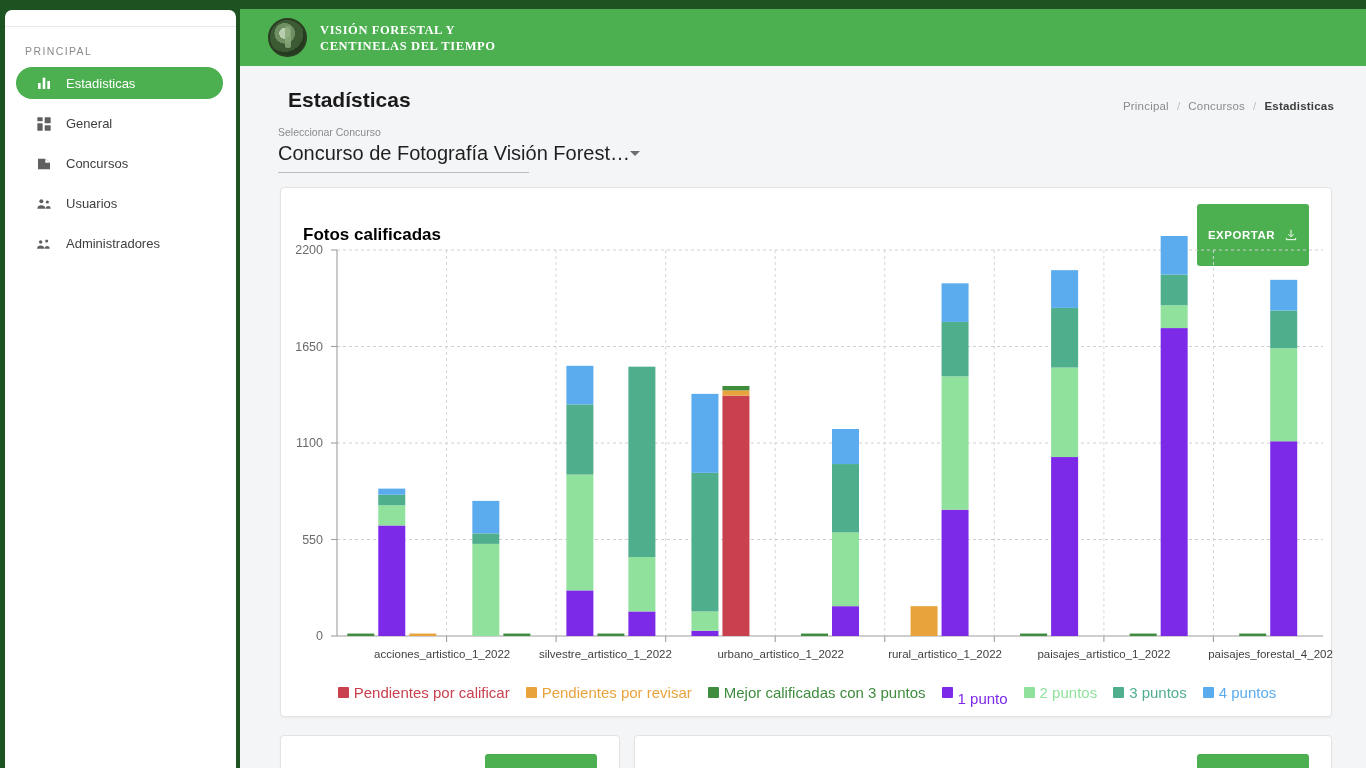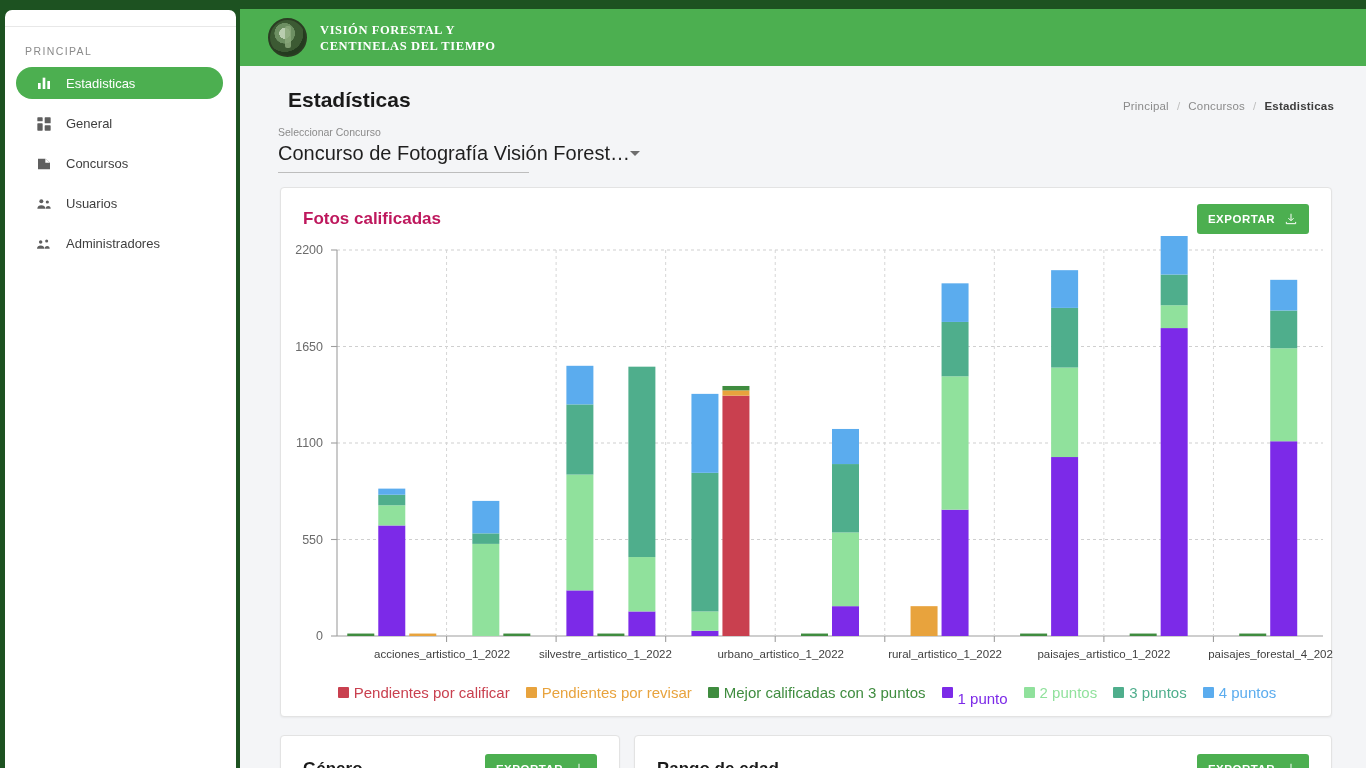--- a/index.html
+++ b/index.html
@@ -130,25 +130,25 @@
   }
   #chart-card {
     position: absolute; left: 40px; top: 121px;
     width: 1052px; height: 530px;
     padding: 0;
   }
   .card-head {
     display: flex; align-items: center; justify-content: space-between;
     padding: 16px 22px 0 22px;
   }
-  .card-title { font-size: 17px; font-weight: bold; color: #be185d; text-align: center; }
+  .card-title { font-size: 17px; font-weight: bold; color: #000000; text-align: center; }
   .export-btn {
     display: flex; align-items: center; gap: 9px;
     background: #4caf50; color: #fff; border: none; border-radius: 3px;
-    padding: 8px 11px; font-size: 11.5px; font-weight: bold; letter-spacing: .5px;
+    padding: 24px 11px; font-size: 11.5px; font-weight: bold; letter-spacing: .5px;
     cursor: pointer; font-family: "Liberation Sans", sans-serif;
   }
   .dl-icon { width: 14px; height: 14px; stroke: #fff; fill: none; stroke-width: 1.7; }
 
   
   #plot { position: absolute; left: 0; top: 48px; width: 1052px; height: 482px; }
   .chart-svg { width: 1052px; height: 440px; display: block; }
   .axis-label { font-size: 12.5px; fill: #6b6b6b; font-family: "Liberation Sans", sans-serif; }
   .xtick-label { font-size: 11.5px; fill: #3f3f3f; font-family: "Liberation Sans", sans-serif; text-anchor: middle; }
   .gridline { stroke: #cfcfcf; stroke-width: 1; stroke-dasharray: 3 3; }

